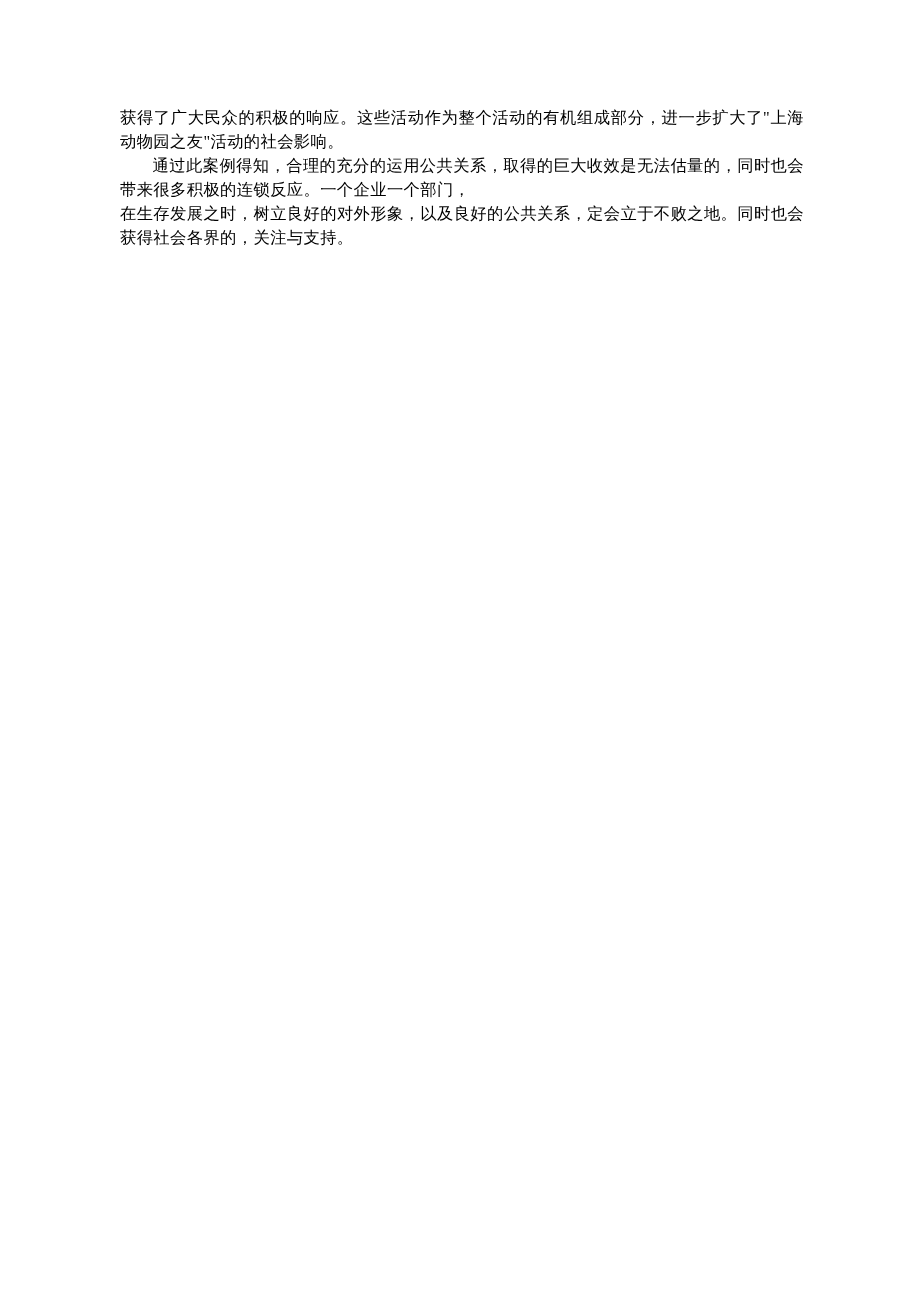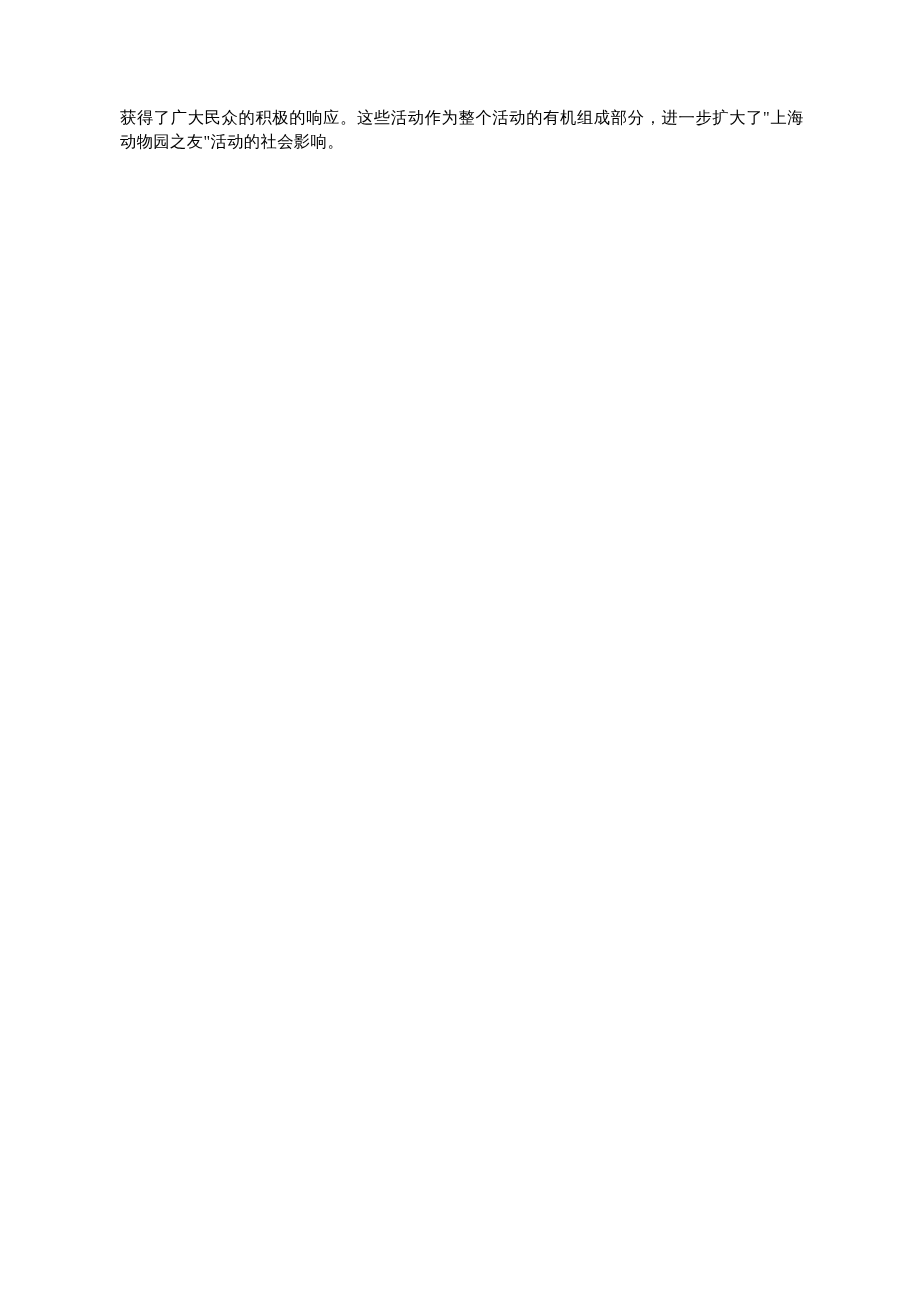--- a/index.html
+++ b/index.html
@@ -28,13 +28,15 @@
   }
   .indent {
     text-indent: 2em;
   }
 </style>
 </head>
 <body>
 
 <div class="page">
   <p class="p">获得了广大民众的积极的响应。这些活动作为整个活动的有机组成部分，进一步扩大了"上海动物园之友"活动的社会影响。</p>
+  <p class="p indent">通过此案例得知，合理的充分的运用公共关系，取得的巨大收效是无法估量的，同时也会带来很多积极的连锁反应。一个企业一个部门，</p>
+  <p class="p">在生存发展之时，树立良好的对外形象，以及良好的公共关系，定会立于不败之地。同时也会获得社会各界的，关注与支持。</p>
 </div>
 
 </body></html>

